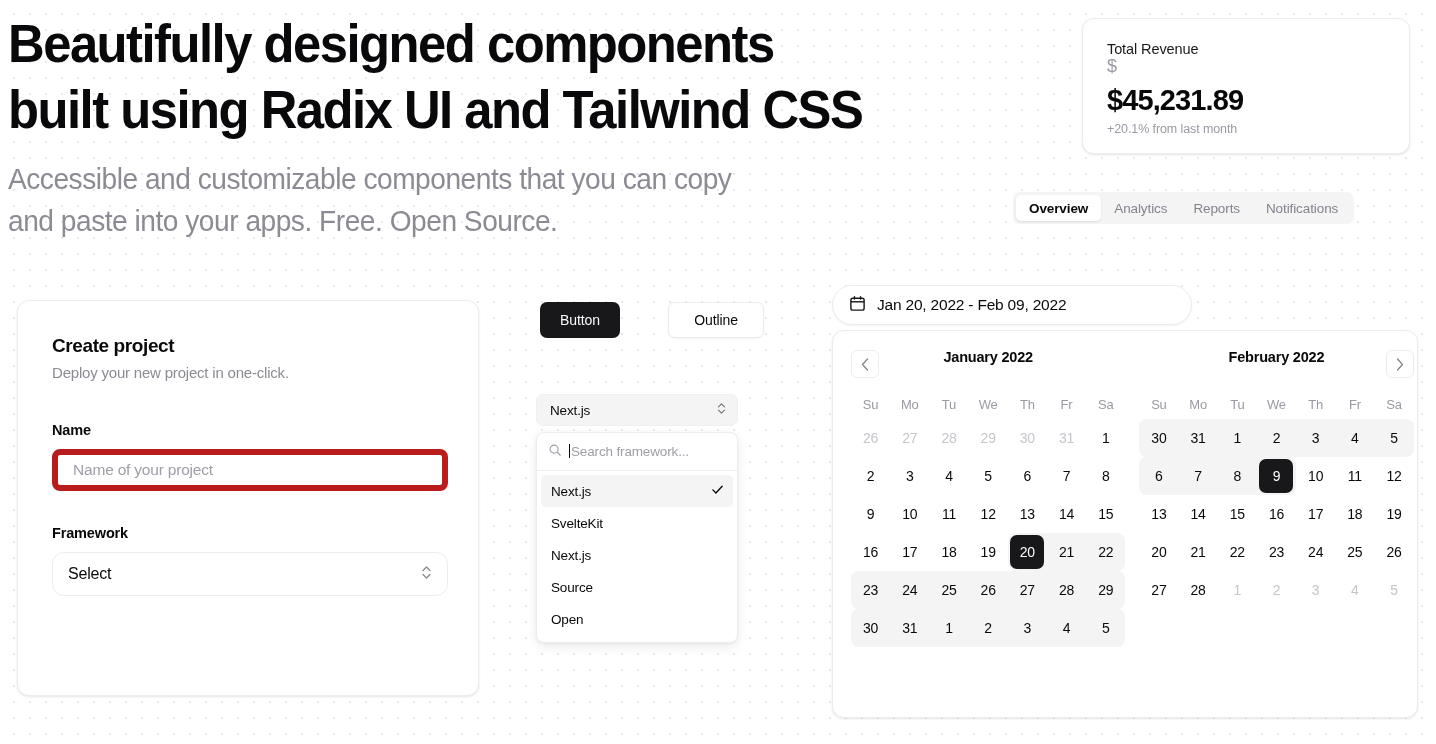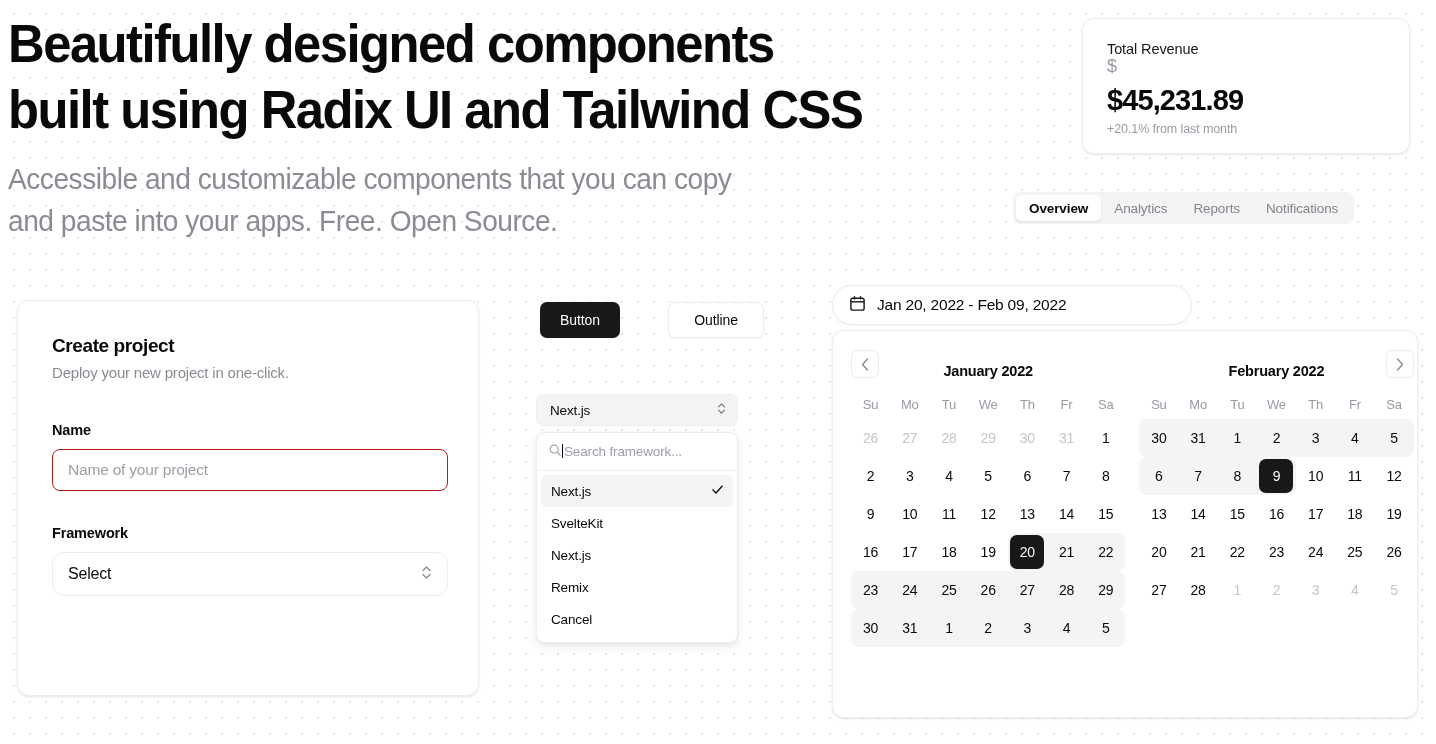--- a/index.html
+++ b/index.html
@@ -114,21 +114,21 @@
   .field-label {
     font-size: 14.5px; font-weight: 700; color: #09090b;
     letter-spacing: -0.15px; display: block;
   }
   .field-name-label { margin-top: 41px; }
   .field-fw-label { margin-top: 34px; }
 
   .text-input {
     margin-top: 11px;
     width: 396px; height: 42px;
-    border: 1px solid #b91c1c;
+    border: 6px solid #b91c1c;
     border-radius: 8px;
     background: #fff;
     padding: 0 15px;
     font-size: 15.5px;
     font-family: "Liberation Sans", sans-serif;
     color: #09090b;
     letter-spacing: -0.2px;
     outline: none;
   }
   .text-input::placeholder { color: #9e9ea7; }
@@ -208,20 +208,21 @@
     width: 202px; height: 211px;
     background: #ffffff;
     border: 1px solid #ededf0;
     border-radius: 8px;
     box-shadow: 0 4px 12px rgba(16,16,22,0.08), 0 1px 3px rgba(16,16,22,0.05);
     overflow: hidden;
   }
   .combo-search {
     height: 38px;
     display: flex; align-items: center;
+    gap: 7px;
     padding: 0 11px;
     border-bottom: 1px solid #efeff1;
   }
   .combo-search-text {
     font-size: 13.5px; color: #9e9ea7; letter-spacing: -0.15px;
     position: relative;
   }
   .caret {
     display: inline-block;
     width: 1px; height: 14px;
@@ -261,21 +262,21 @@
     left: 832px; top: 330px;
     width: 586px; height: 388px;
     padding: 18px 18px;
   }
   .cal-months { display: flex; gap: 0; }
   .cal-month { width: 275px; }
   .cal-month.right { margin-left: 14px; }
   .cal-header {
     position: relative;
     height: 30px;
-    display: flex; align-items: flex-end; justify-content: center;
+    display: flex; align-items: flex-start; justify-content: center;
   }
   .cal-title { font-size: 14.5px; font-weight: 700; color: #09090b; letter-spacing: -0.2px; }
   .nav-btn {
     position: absolute; top: 1px;
     width: 28px; height: 28px;
     background: #ffffff;
     border: 1px solid #ececef;
     border-radius: 6px;
     display: flex; align-items: center; justify-content: center;
     color: #85858f;
@@ -395,24 +396,24 @@
           </svg>
         </span>
       </div>
       <div class="combo-item">
         <span>SvelteKit</span>
       </div>
       <div class="combo-item">
         <span>Next.js</span>
       </div>
       <div class="combo-item">
-        <span>Remix</span>
+        <span>Source</span>
       </div>
       <div class="combo-item">
-        <span>Cancel</span>
+        <span>Open</span>
       </div>
     </div>
   </div>
 
   <div class="daterange">
     <span>
       <svg width="17" height="17" viewBox="0 0 18 18" fill="none" aria-hidden="true">
         <rect x="2" y="3.4" width="14" height="12.6" rx="2" stroke="#18181b" stroke-width="1.5"></rect>
         <path d="M2 7.2H16" stroke="#18181b" stroke-width="1.5"></path>
         <path d="M5.8 1.8V4.2" stroke="#18181b" stroke-width="1.5" stroke-linecap="round"></path>

